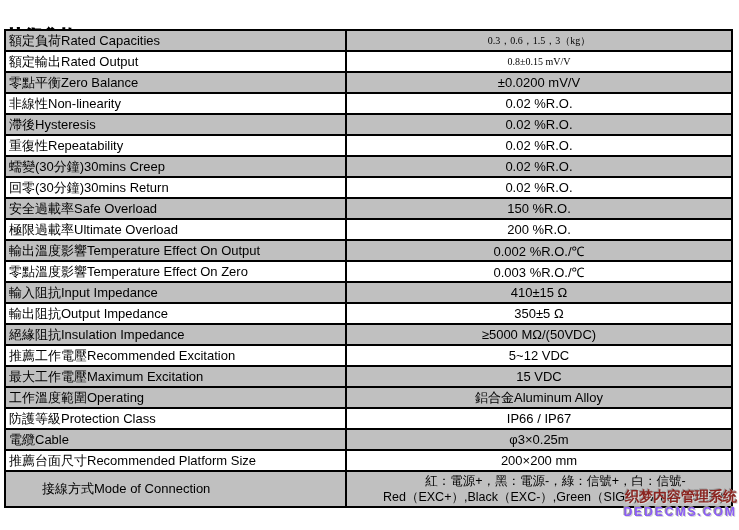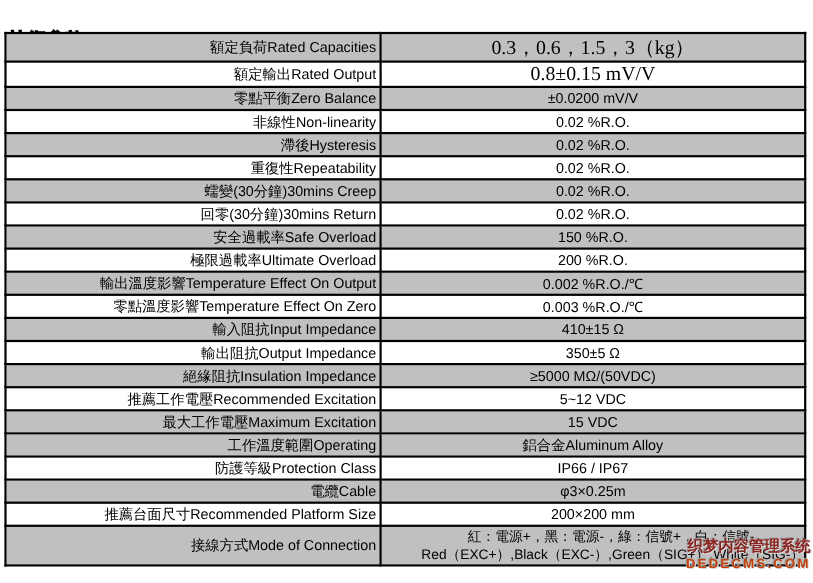--- a/index.html
+++ b/index.html
@@ -45,25 +45,25 @@
     border: 2px solid #000;
     font-size: 13px;
     height: 19px;
     padding: 0 3px;
     overflow: hidden;
     white-space: nowrap;
   }
   table.spec col.c1 { width: 341px; }
   table.spec col.c2 { width: 386px; }
   tr.shade td { background: #c0c0c0; }
-  td.label { text-align: right; padding-left: 4px; }
+  td.label { text-align: left; padding-left: 4px; }
   td.value { text-align: center; }
   td.value.serif {
     font-family: "Liberation Serif", serif;
-    font-size: 18px;
+    font-size: 10px;
   }
   tr.tall td { height: 34px; padding-left: 36px; }
   tr.tall td.value { font-size: 12.5px; line-height: 16px; }
   .watermark {
     position: absolute;
     top: 488px;
     right: 2px;
     text-align: right;
     line-height: 16px;
     pointer-events: none;
@@ -72,21 +72,21 @@
   .wm1 {
     font-size: 14px;
     font-weight: bold;
     color: #8b2420;
     text-shadow: 1px 1px 0 #d9d9d9, -1px -1px 0 #9a9a9a;
     letter-spacing: 0px;
   }
   .wm2 {
     font-size: 12px;
     font-weight: bold;
-    color: #c2410c;
+    color: #8b5cf6;
     letter-spacing: 2px;
     text-shadow: 1px 1px 0 #d9d9d9, -1px -1px 0 #9a9a9a;
   }
 </style>
 </head>
 <body>
 
 <div class="page">
 
   <div class="title">

